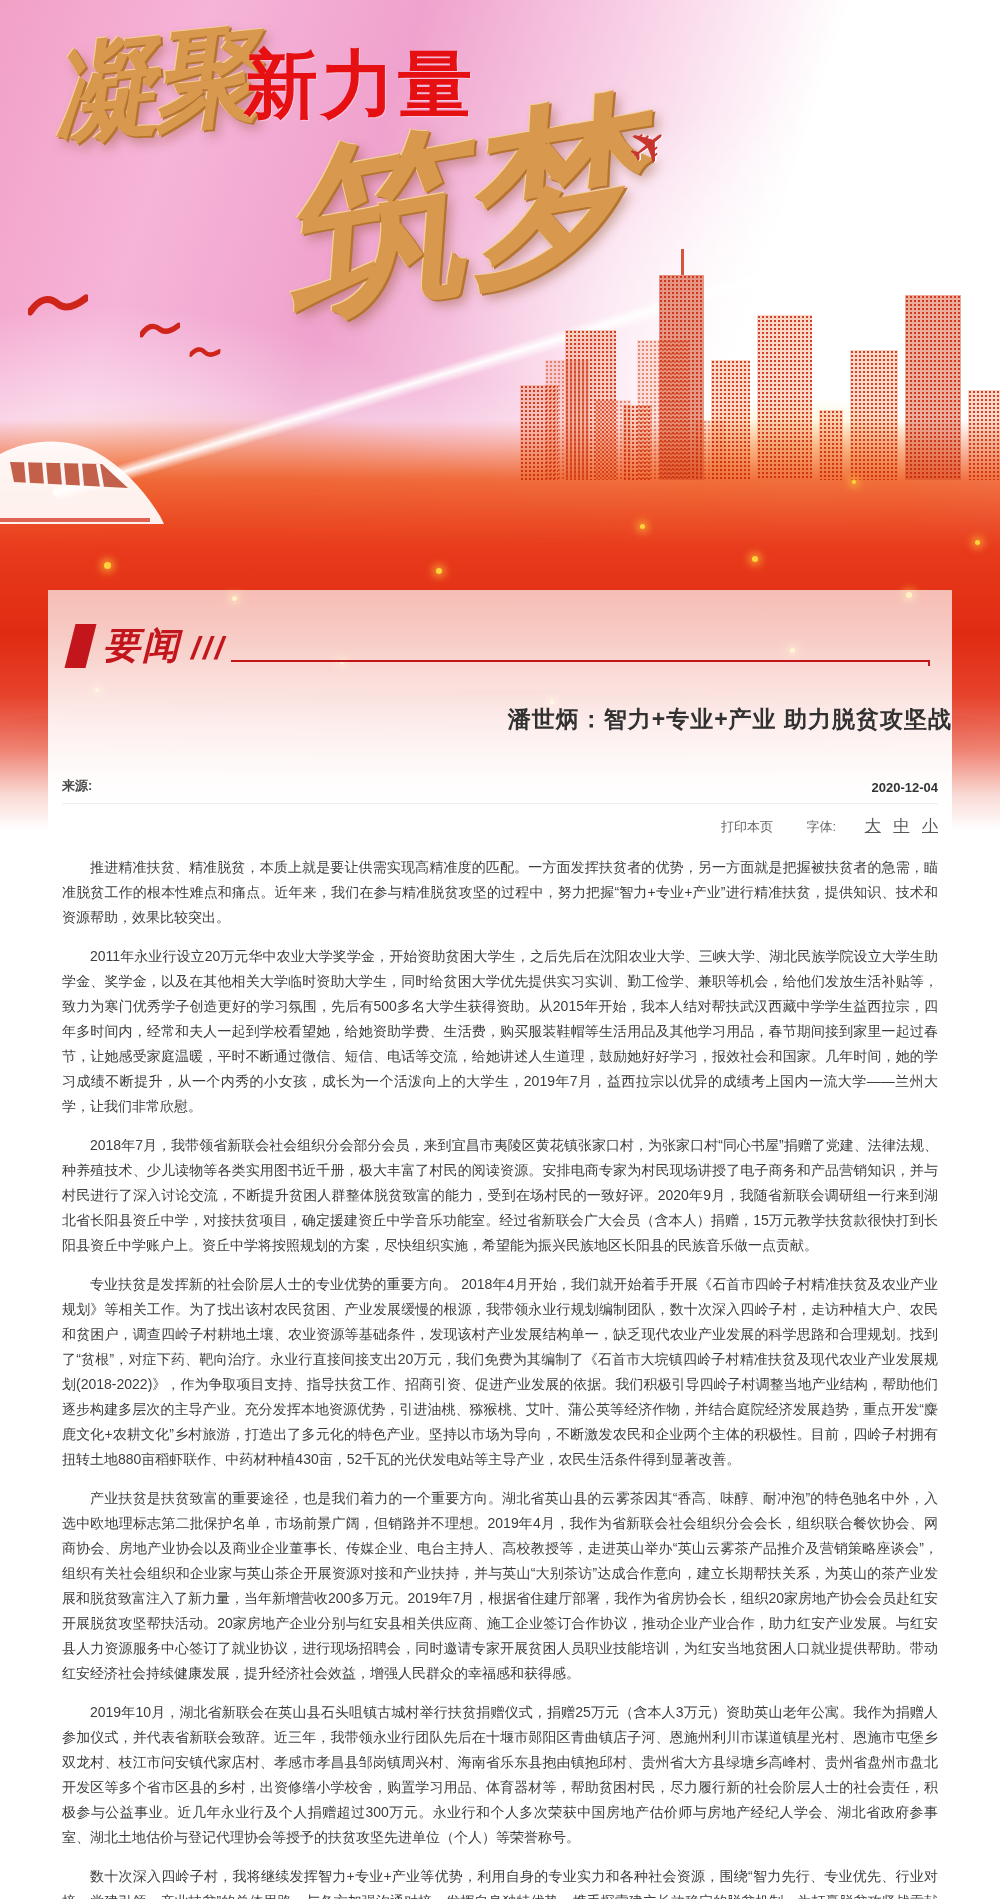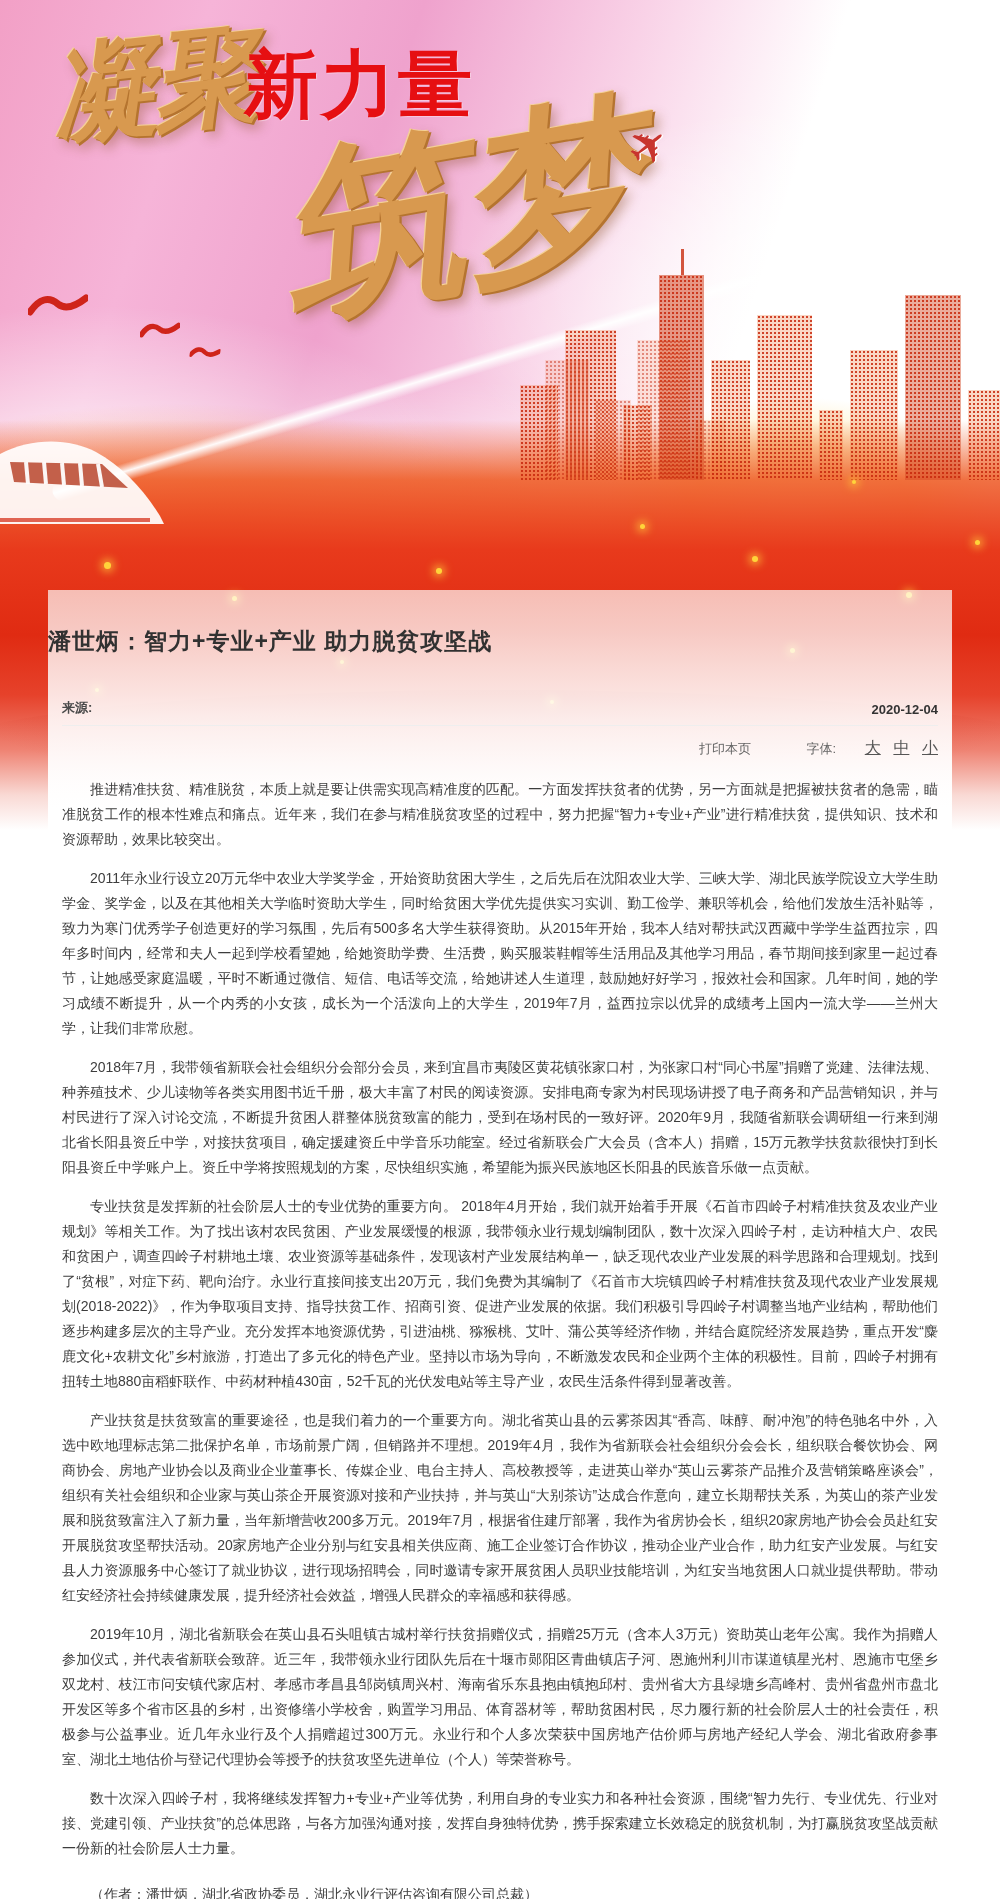--- a/index.html
+++ b/index.html
@@ -75,29 +75,29 @@
     background:linear-gradient(180deg, rgba(255,255,255,.68) 0px, rgba(255,253,253,.9) 130px, #ffffff 220px);}
   .section-head{display:flex;align-items:flex-end;margin:30px 22px 0 22px;height:48px;}
   .red-block{width:21px;height:44px;background:#c3161c;transform:skewX(-14deg);margin-right:12px;}
   .yw-label{font-family:"Liberation Serif",serif;font-style:italic;font-weight:bold;
     font-size:37px;color:#c3161c;line-height:44px;letter-spacing:2px;}
   .yw-slashes{font-style:italic;font-weight:bold;font-size:32px;color:#c3161c;
     letter-spacing:3px;margin:0 4px 0 10px;line-height:40px;}
   .yw-rule{flex:1;height:2px;background:#c3161c;margin-bottom:6px;position:relative;}
   .yw-rule::after{content:"";position:absolute;right:0;bottom:-4px;width:2px;height:6px;background:#c3161c;}
 
-  .article-title{margin-top:36px;text-align:left;font-size:23px;font-weight:bold;
+  .article-title{margin-top:36px;text-align:right;font-size:23px;font-weight:bold;
     color:#313131;letter-spacing:1px;}
   .meta-row{display:flex;justify-content:space-between;align-items:flex-end;
     margin:42px 14px 0 14px;font-size:13px;gap:12px;}
   .src{color:#4a4a4a;font-weight:bold;}
   .date{color:#333;font-weight:bold;}
   .meta-divider{border-bottom:1px solid #eee;margin:8px 14px 0 14px;}
   .toolbar{text-align:right;margin:12px 14px 0 14px;font-size:13px;color:#666;}
-  .print-btn{margin-right:52px;color:#666;cursor:pointer;font-family:Liberation Serif, serif;}
+  .print-btn{margin-right:30px;color:#666;cursor:pointer;font-family:Liberation Serif, serif;}
   .font-label{margin-right:16px;color:#666;}
   .fs-link{font-size:16px;color:#555;text-decoration:underline;margin-left:9px;cursor:pointer;}
 
   .body-text{margin:18px 14px 0 14px;}
   .body-text p{font-size:14px;line-height:25px;color:#3d3d3d;text-indent:2em;
     margin:0 0 14px 0;text-align:justify;}
   .author-line{font-size:14px;line-height:23px;color:#3d3d3d;text-indent:2em;margin:22px 14px 0 14px;}
 </style>
 </head>
 <body>
@@ -167,20 +167,26 @@
   <div class="sp" style="left:852px;top:480px;width:4px;height:4px;"></div>
   <div class="sp" style="left:906px;top:592px;width:6px;height:6px;"></div>
   <div class="sp" style="left:550px;top:700px;width:4px;height:4px;"></div>
   <div class="sp" style="left:95px;top:688px;width:4px;height:4px;"></div>
   <div class="sp" style="left:790px;top:648px;width:5px;height:5px;"></div>
   <div class="sp" style="left:975px;top:540px;width:5px;height:5px;"></div>
 </div>
 
 <div class="card">
 
+  <div class="section-head">
+    <div class="red-block"></div>
+    <div class="yw-label">要闻</div>
+    <div class="yw-slashes">///</div>
+    <div class="yw-rule"></div>
+  </div>
 
   <div class="article-title">潘世炳：智力+专业+产业 助力脱贫攻坚战</div>
 
   <div class="meta-row">
     <span class="src">来源:</span>
     <span class="date">2020-12-04</span>
   </div>
   <div class="meta-divider"></div>
 
   <div class="toolbar">

